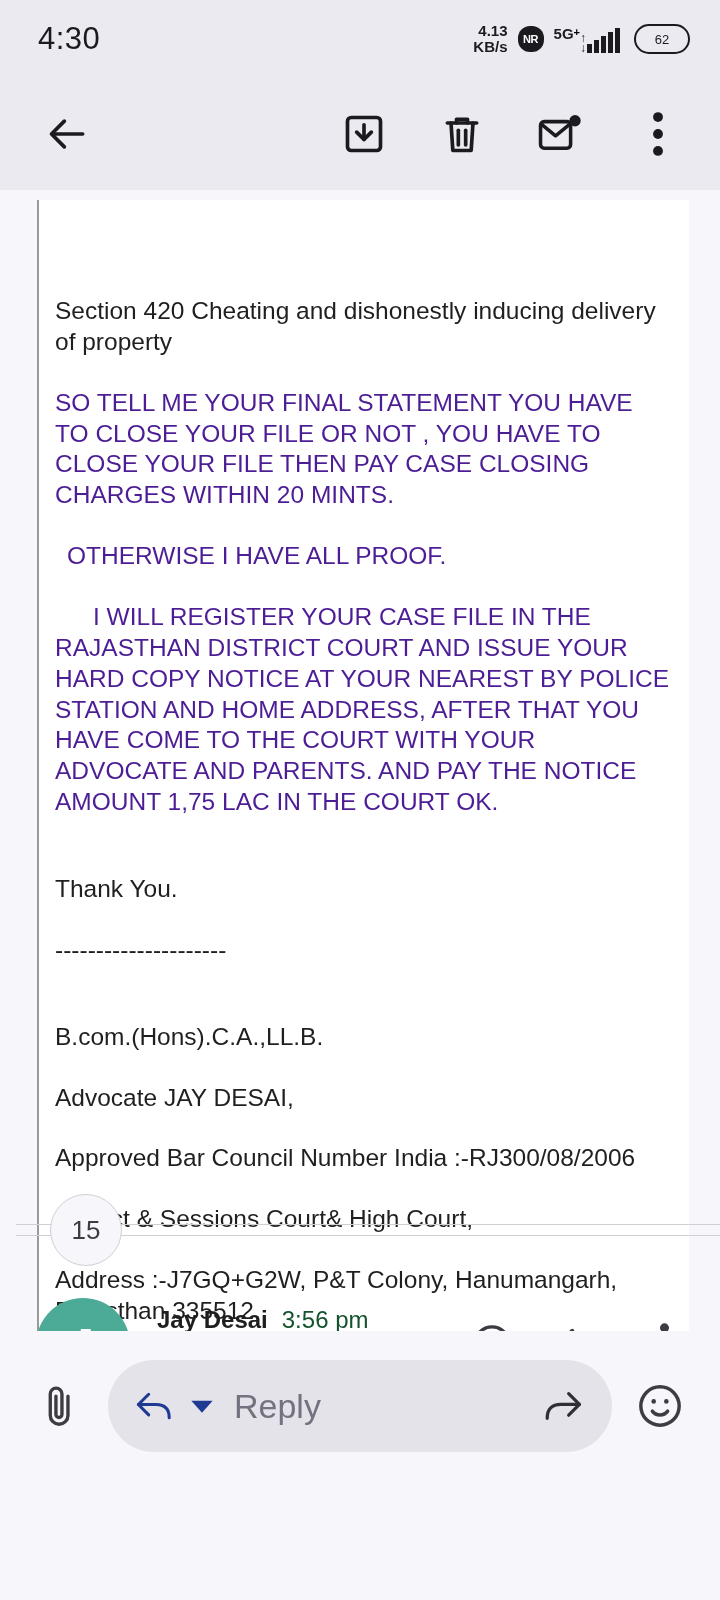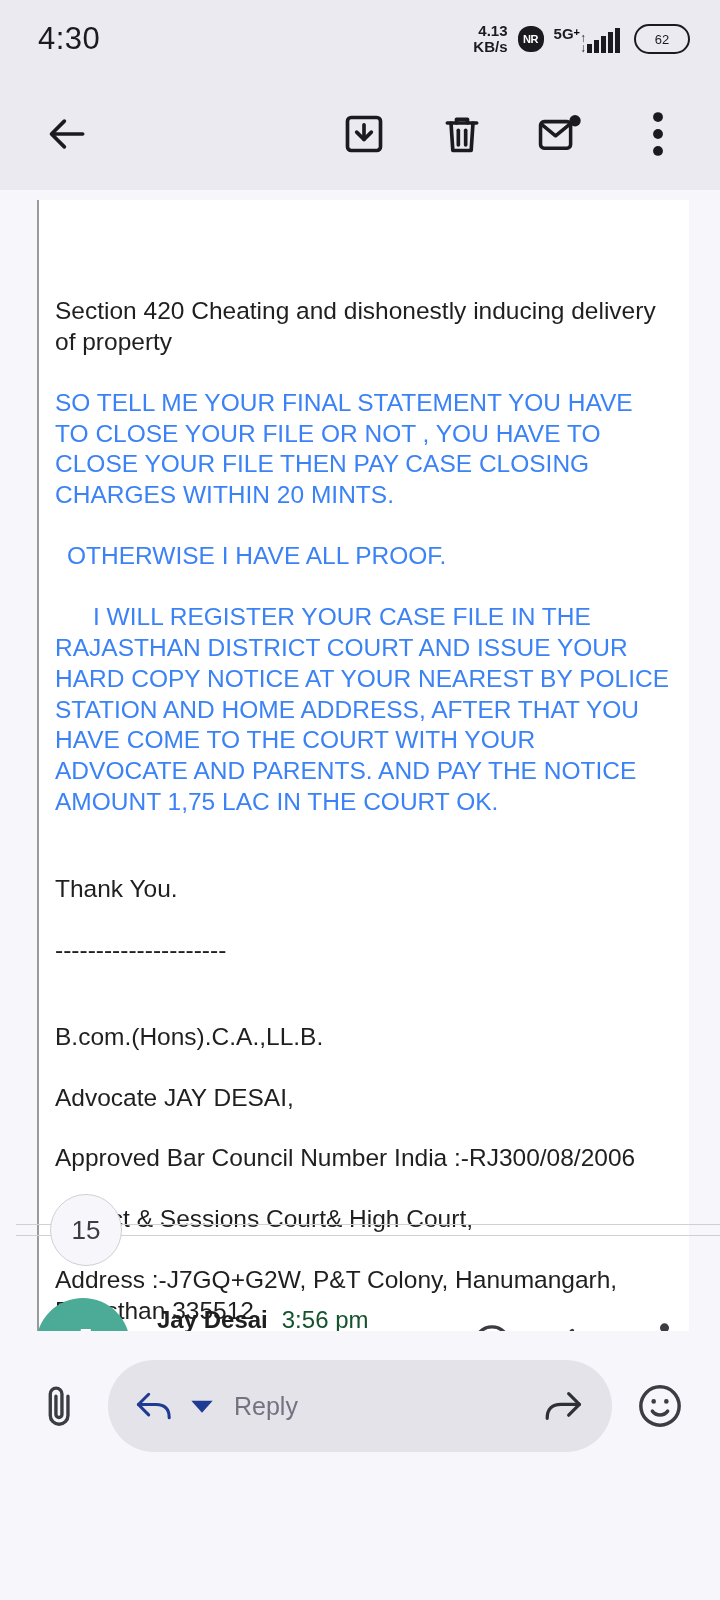--- a/index.html
+++ b/index.html
@@ -147,21 +147,21 @@
     width: 2px;
     background: #9a9a9a;
   }
   .mail-text {
     padding: 96px 18px 40px 18px;
     font-size: 24.5px;
     line-height: 1.26;
     color: #1f1f1f;
   }
   .mail-text p { margin: 0 0 36px 0; }
-  .mail-text p.red { color: #3b82f6; }
+  .mail-text p.red { color: #4c1d95; }
   .mail-text p.tight { margin-bottom: 30px; }
   .mail-text p.indent1 { padding-left: 12px; }
   .mail-text p.indent2 { text-indent: 38px; }
   .mail-text p.gap-lg { margin-bottom: 56px; }
   .mail-text p.dashes { letter-spacing: 0px; }
 
   
   .collapsed-row {
     position: absolute;
     left: 16px;
@@ -295,21 +295,21 @@
     padding: 0 28px 0 26px;
     gap: 12px;
   }
   .reply-caret {
     color: #1f3a93;
     display: flex;
     align-items: center;
   }
   .reply-placeholder {
     flex: 1 1 auto;
-    font-size: 25px;
+    font-size: 34px;
     color: #737380;
     margin-left: 8px;
   }
   .forward-ic { color: #2f2f37; display: flex; align-items: center; }
   svg { display: block; }
 </style>
 </head>
 <body>
 
 <div class="phone">

